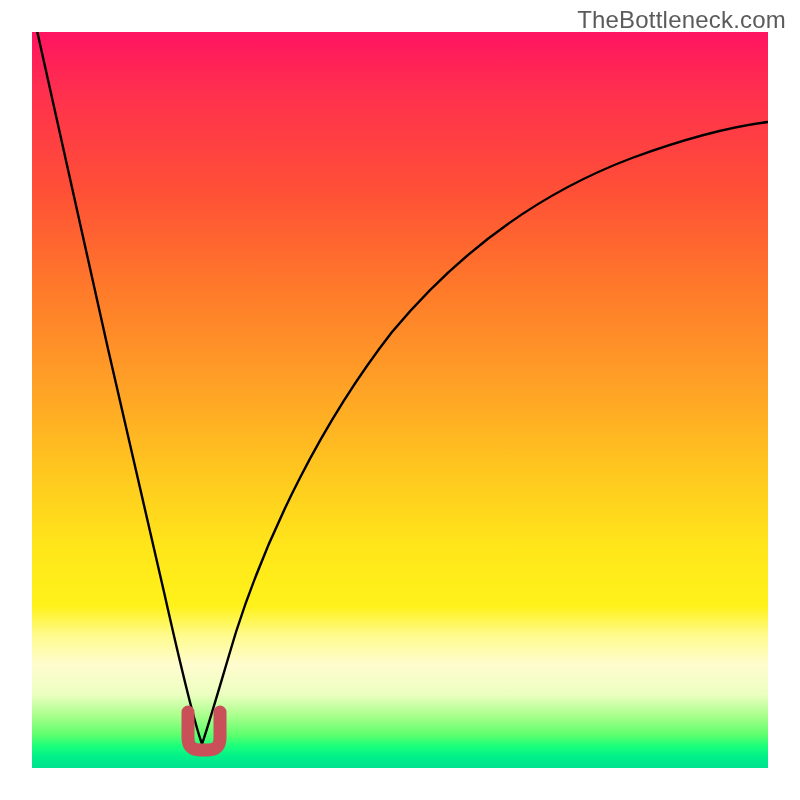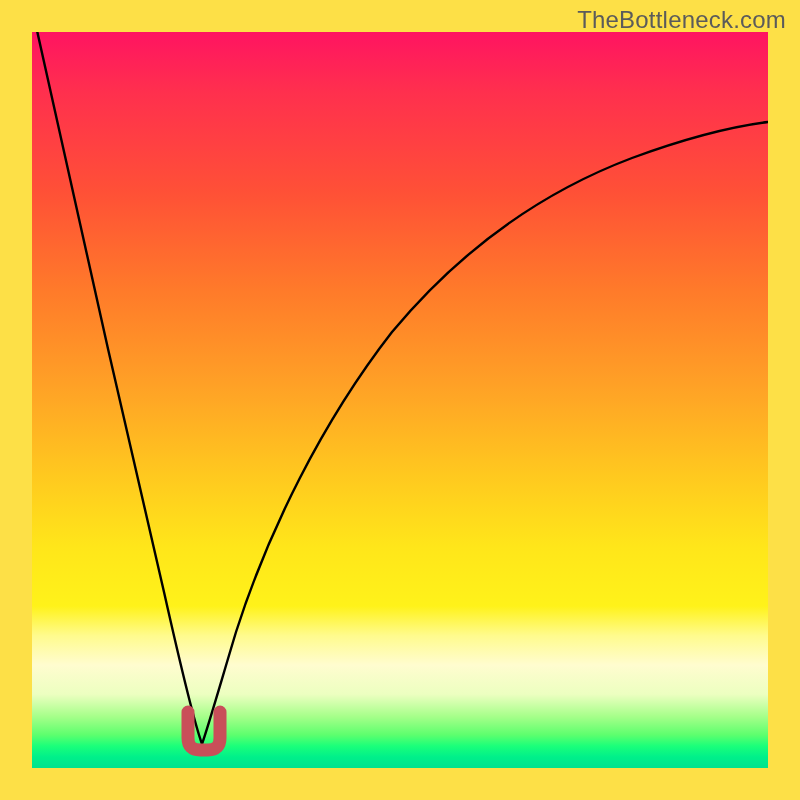--- a/index.html
+++ b/index.html
@@ -10,21 +10,21 @@
     background: #000;
     overflow: hidden;
     font-family: Arial, Helvetica, sans-serif;
   }
   .frame {
     position: absolute;
     top: 0;
     left: 0;
     width: 800px;
     height: 800px;
-    background: #fde047;
+    background: #ffffff;
   }
   .plot-area {
     position: absolute;
     left: 32px;
     top: 32px;
     width: 736px;
     height: 736px;
     overflow: hidden;
   }
   .gradient {

